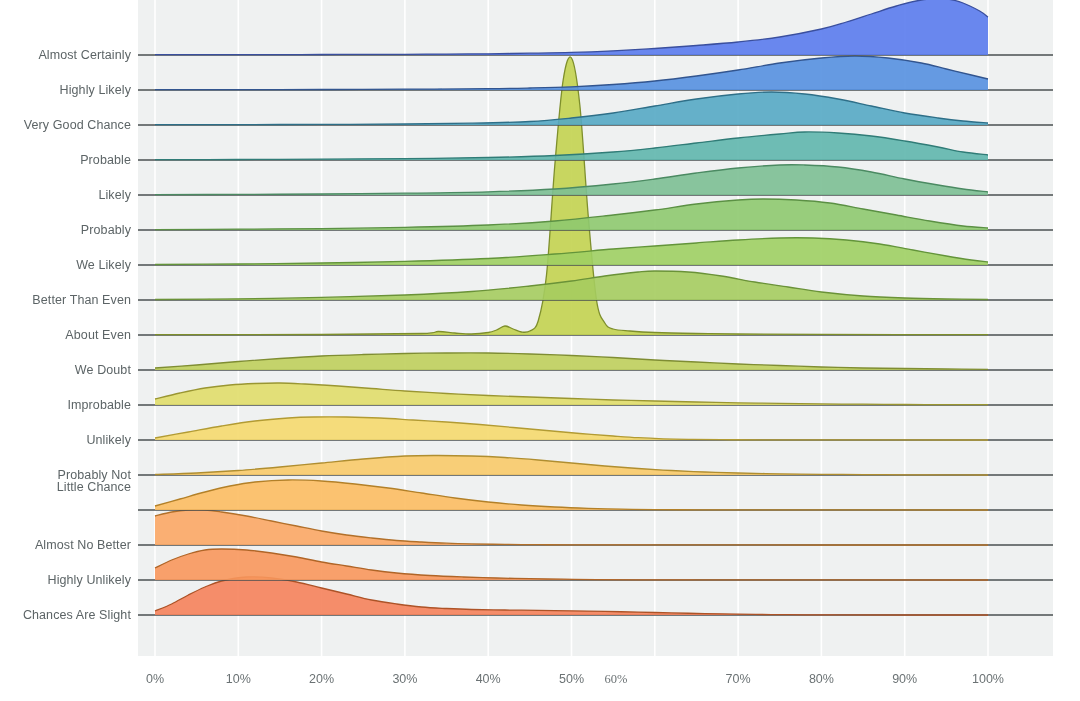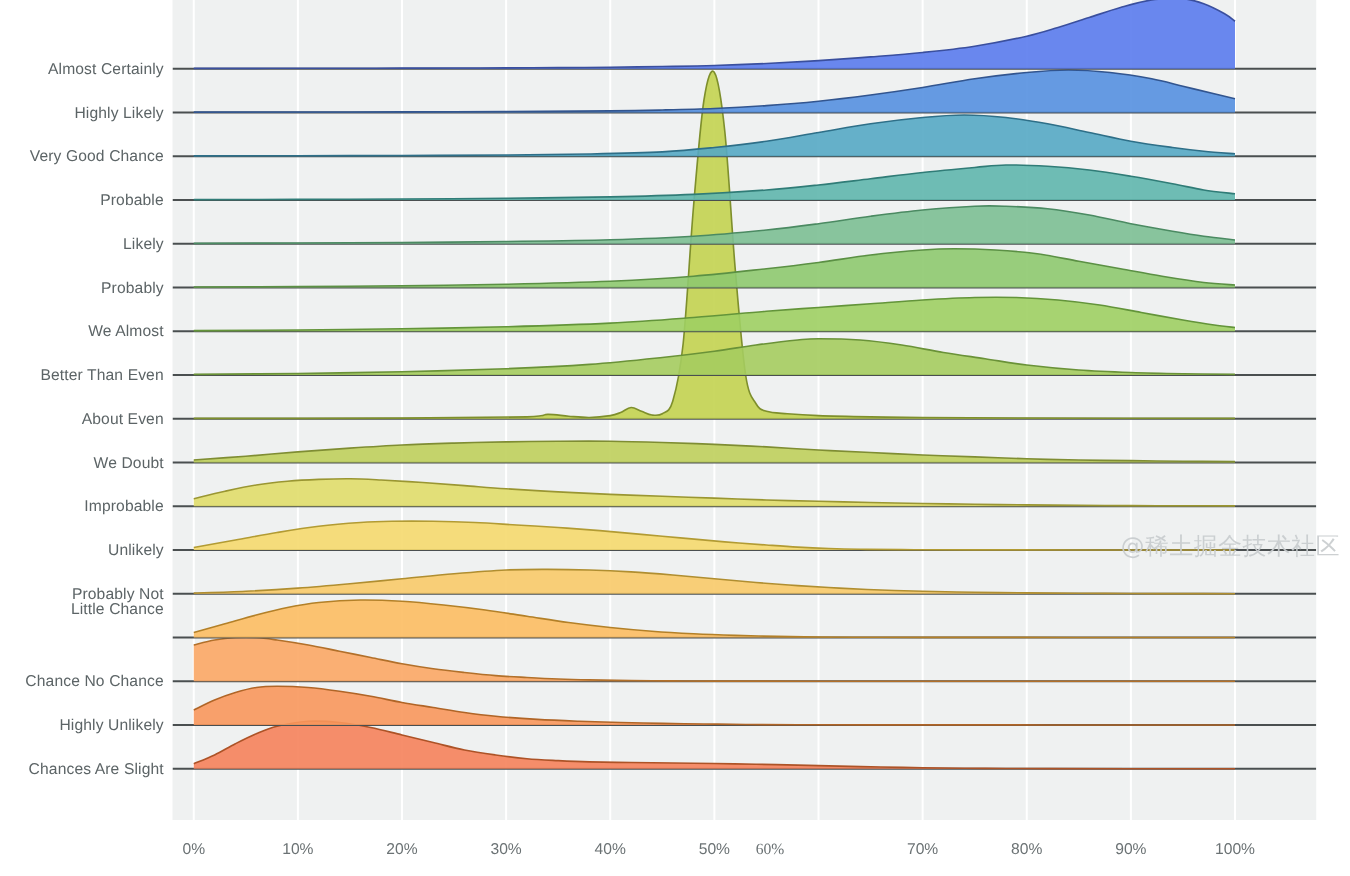--- a/index.html
+++ b/index.html
@@ -249,43 +249,42 @@
       </g>
   </svg>
 
   <div id="y-axis-labels">
       <div class="y-tick-label" style="top: 55px;">Almost Certainly</div>
       <div class="y-tick-label" style="top: 90px; padding-left: 14px;">Highly Likely</div>
       <div class="y-tick-label" style="top: 125px;">Very Good Chance</div>
       <div class="y-tick-label" style="top: 160px;">Probable</div>
       <div class="y-tick-label" style="top: 195px;">Likely</div>
       <div class="y-tick-label" style="top: 230px;">Probably</div>
-      <div class="y-tick-label" style="top: 265px;">We Almost</div>
+      <div class="y-tick-label" style="top: 265px;">We Likely</div>
       <div class="y-tick-label" style="top: 300px;">Better Than Even</div>
       <div class="y-tick-label" style="top: 335px;">About Even</div>
       <div class="y-tick-label" style="top: 370px;">We Doubt</div>
       <div class="y-tick-label" style="top: 405px;">Improbable</div>
       <div class="y-tick-label" style="top: 440px;">Unlikely</div>
       <div class="y-tick-label" style="top: 475px;">Probably Not</div>
       <div class="y-tick-label" style="top: 487px;">Little Chance</div>
-      <div class="y-tick-label" style="top: 545px;">Chance No Chance</div>
+      <div class="y-tick-label" style="top: 545px;">Almost No Better</div>
       <div class="y-tick-label" style="top: 580px;">Highly Unlikely</div>
       <div class="y-tick-label" style="top: 615px;">Chances Are Slight</div>
     </div>
   <div id="x-axis-labels">
       <div class="x-tick-label" style="left: 155px;">0%</div>
       <div class="x-tick-label" style="left: 238.3px;">10%</div>
       <div class="x-tick-label" style="left: 321.6px;">20%</div>
       <div class="x-tick-label" style="left: 404.9px;">30%</div>
       <div class="x-tick-label" style="left: 488.2px;">40%</div>
       <div class="x-tick-label" style="left: 571.5px;">50%</div>
       <div class="x-tick-label" style="left: 616px; font-family: Liberation Serif, serif;">60%</div>
       <div class="x-tick-label" style="left: 738.1px;">70%</div>
       <div class="x-tick-label" style="left: 821.4px;">80%</div>
       <div class="x-tick-label" style="left: 904.7px;">90%</div>
       <div class="x-tick-label" style="left: 988px;">100%</div>
     </div>
 
   <div id="watermark">
-    <div class="wm-row2">@稀土掘金技术社区</div>
   </div>
 
 </div>
 
 </body></html>

